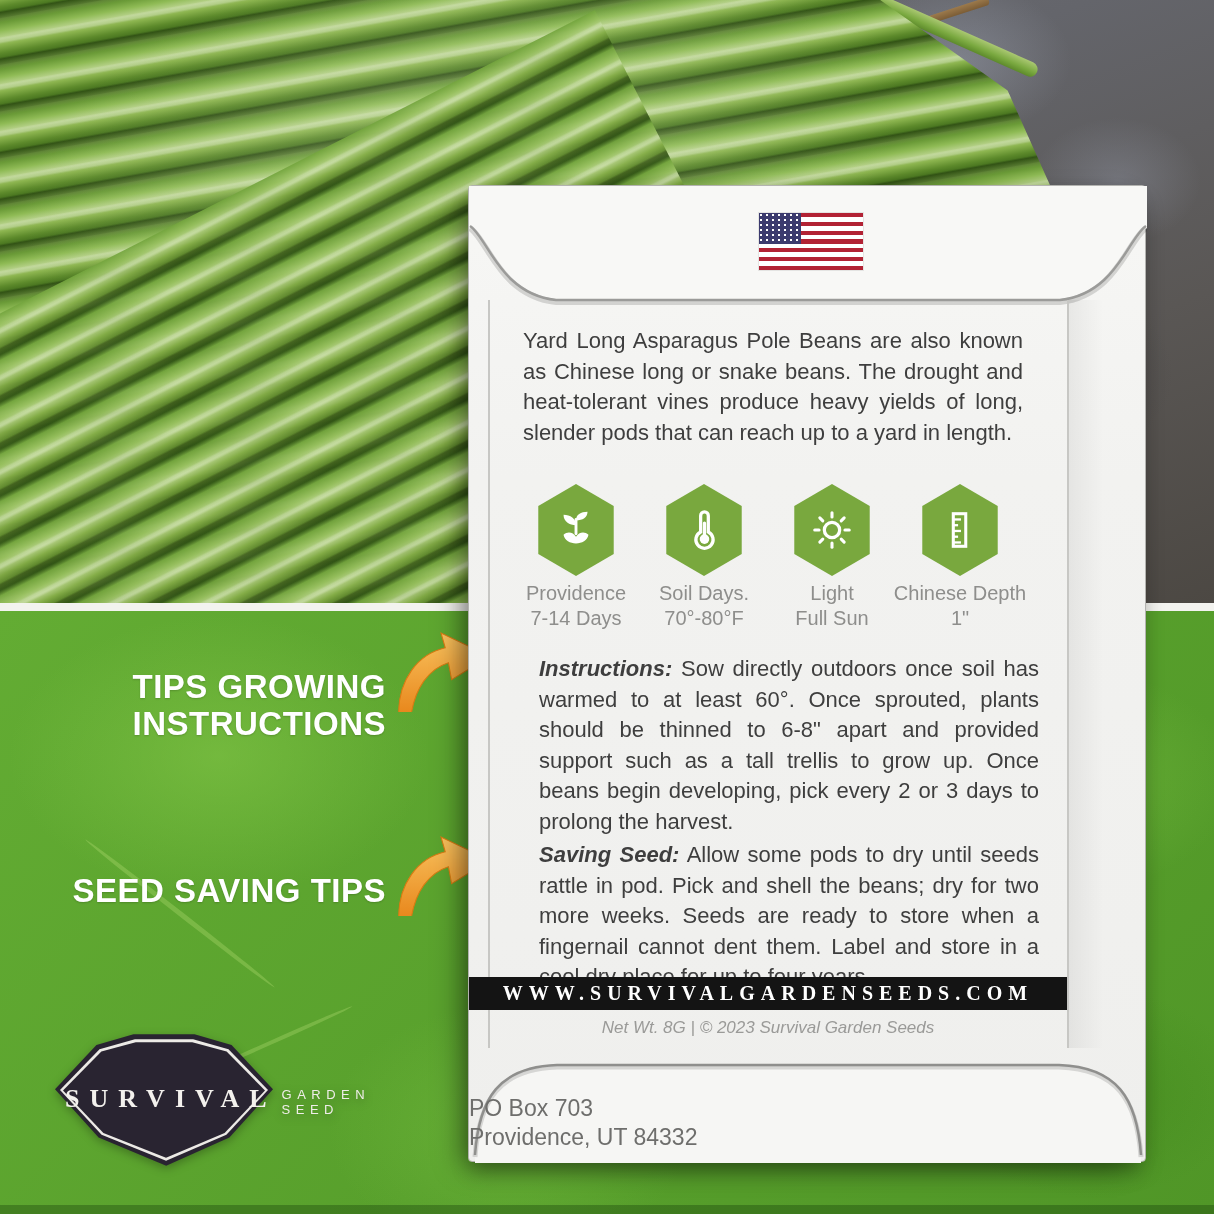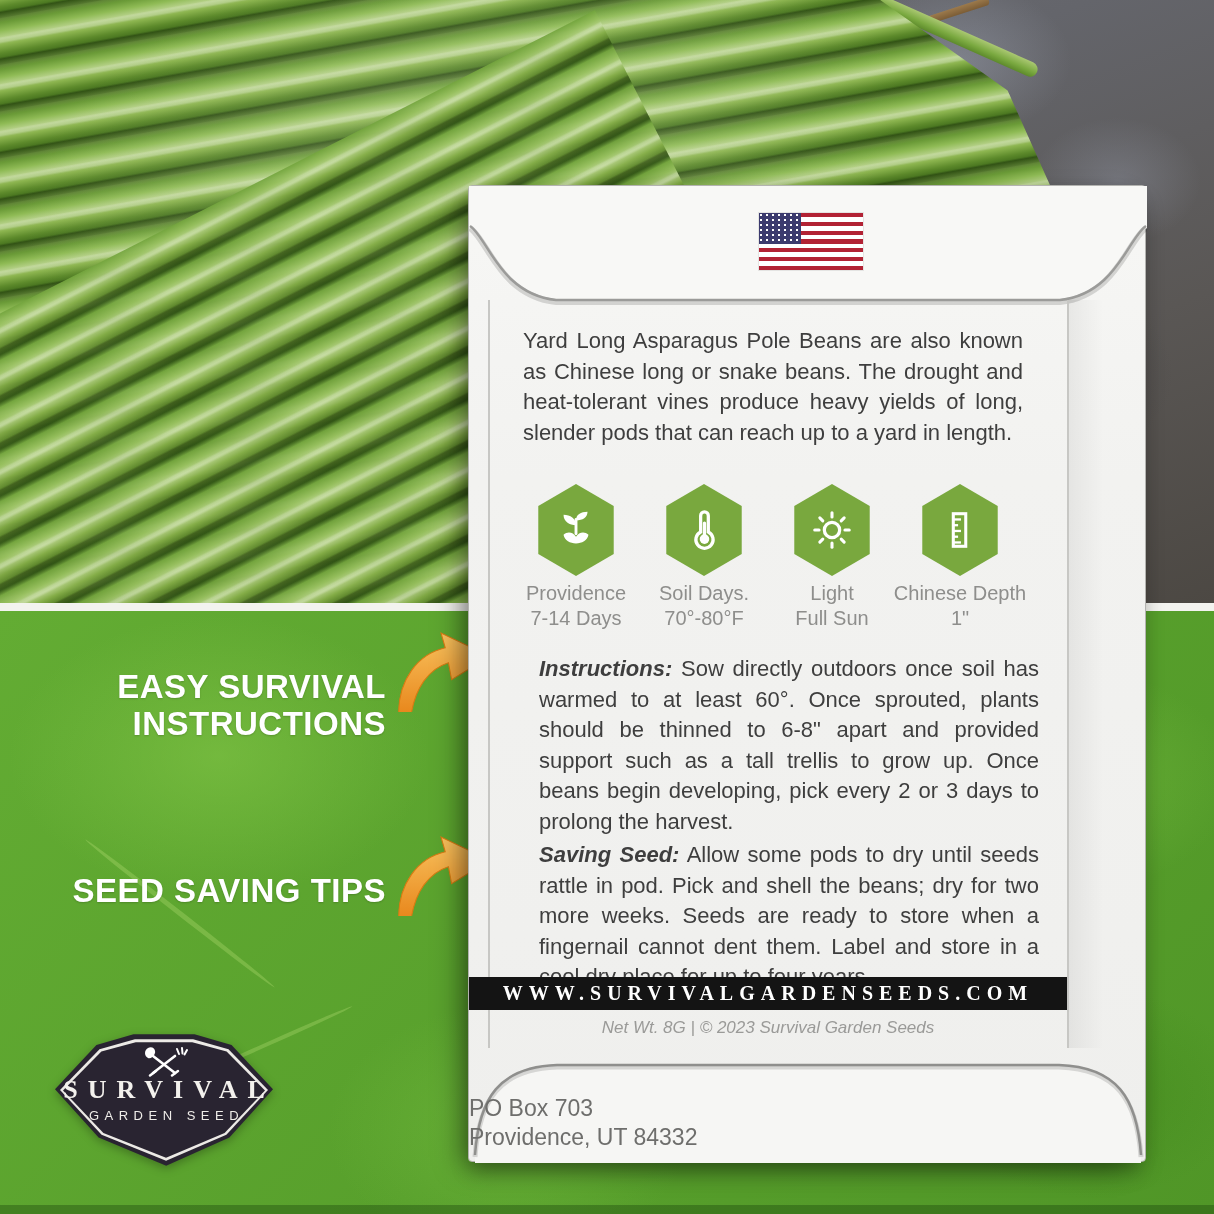--- a/index.html
+++ b/index.html
@@ -105,21 +105,21 @@
   .a2{left:388px;top:830px;}
 
   
   .badge{position:absolute;left:55px;top:1033px;width:218px;height:134px;
     filter:drop-shadow(0 3px 5px rgba(0,0,0,.28));}
   .badge .layer{position:absolute;
     clip-path:polygon(0% 42%,19% 9%,36% 1%,64% 1%,81% 9%,100% 42%,80% 78%,51% 99%,20% 78%);}
   .b1{inset:0;background:#292431;}
   .b2{inset:5px;background:#eceae6;}
   .b3{inset:8px;background:#292431;}
-  .badge-content{position:absolute;inset:0;display:flex;flex-direction:column;align-items:center;z-index:2;}
+  .badge-content{position:absolute;inset:0;display:flex;flex-direction:row;align-items:center;z-index:2;}
   .badge-tools{margin-top:14px;width:48px;height:30px;}
   .badge-title{margin-top:-2px;color:#f3f1ed;font-family:"Liberation Serif",serif;font-weight:bold;
     font-size:26px;letter-spacing:10px;padding-left:10px;}
   .badge-sub{margin-top:3px;color:#efede9;font-size:13px;letter-spacing:5.5px;padding-left:5px;font-weight:normal;}
 </style>
 </head>
 <body>
 
 <div class="stage">
 
@@ -133,21 +133,21 @@
     </div>
   </div>
 
   <div class="greenband">
     <div class="vein v1"></div>
     <div class="vein v2"></div>
     <div class="vein v3"></div>
   </div>
 
   <div class="callout c1">
-    <div>EASY SURVIVAL</div>
+    <div>TIPS GROWING</div>
     <div>INSTRUCTIONS</div>
   </div>
   <svg class="arrow a1" viewBox="0 0 100 80">
     <defs>
         <linearGradient id="og1" x1="0" y1="0" x2="0" y2="1">
       <stop offset="0" stop-color="#f9c35f"></stop>
           <stop offset="1" stop-color="#e8871c"></stop>
         </linearGradient>
       </defs>
     <path d="M10,82 C10,50 28,26 54,20 L50,6 L96,28 L60,50 L57,34 C38,40 26,58 22,82 Z" fill="url(#og1)" stroke="#d97b12" stroke-width="1"></path>

